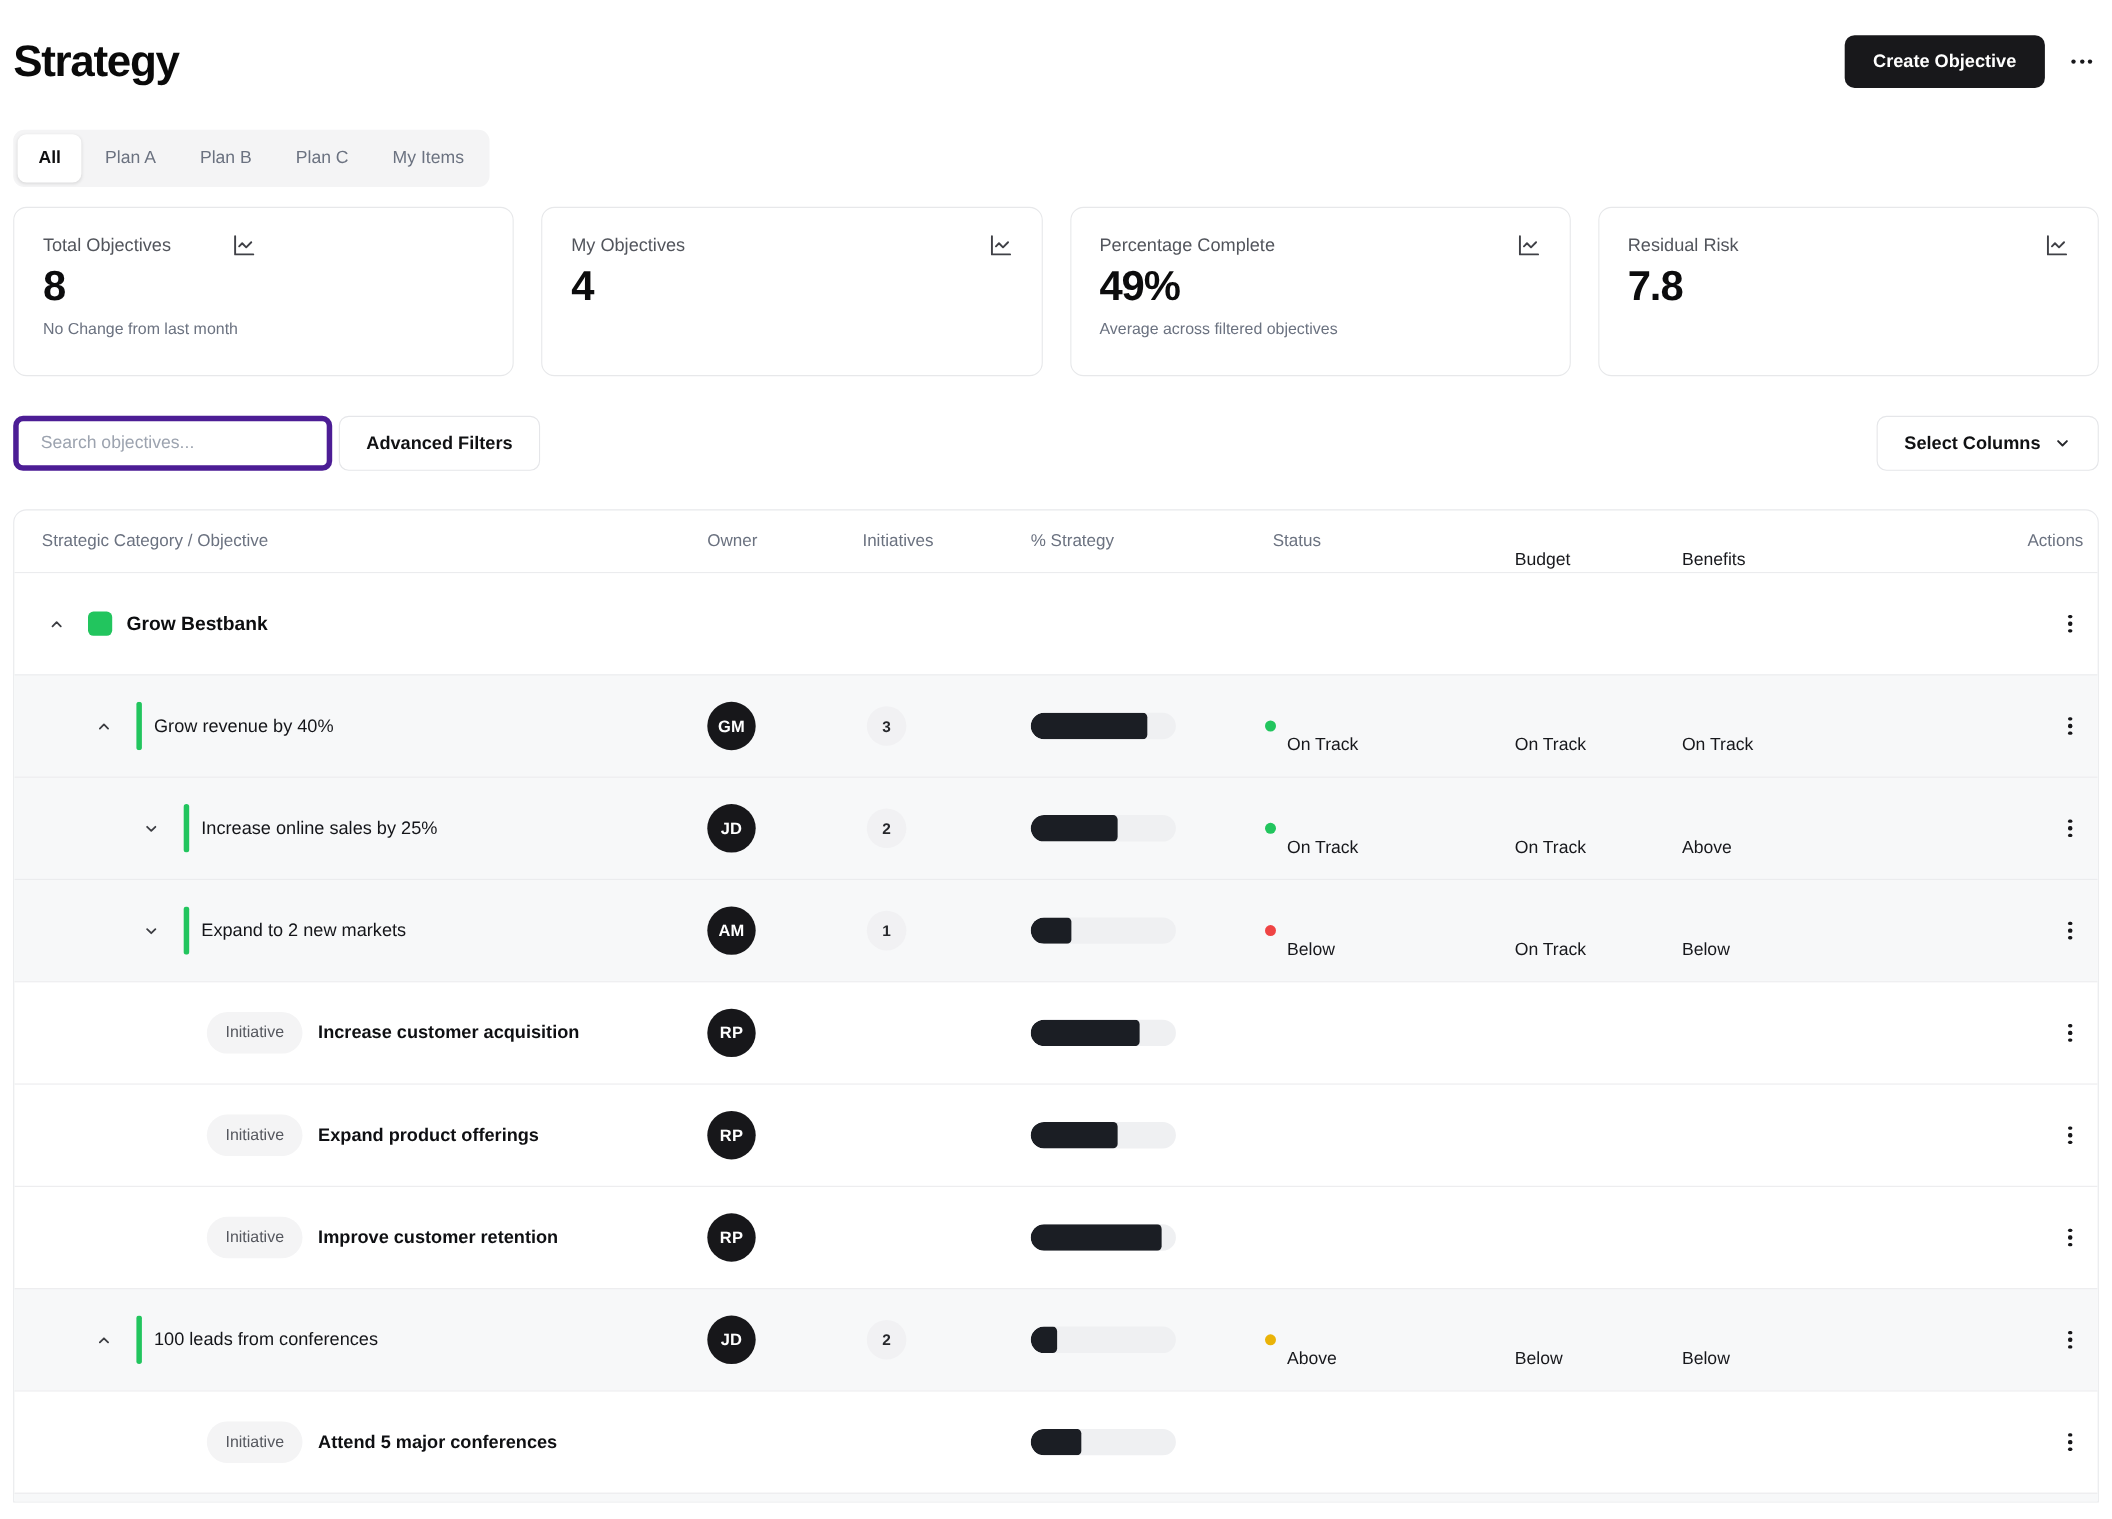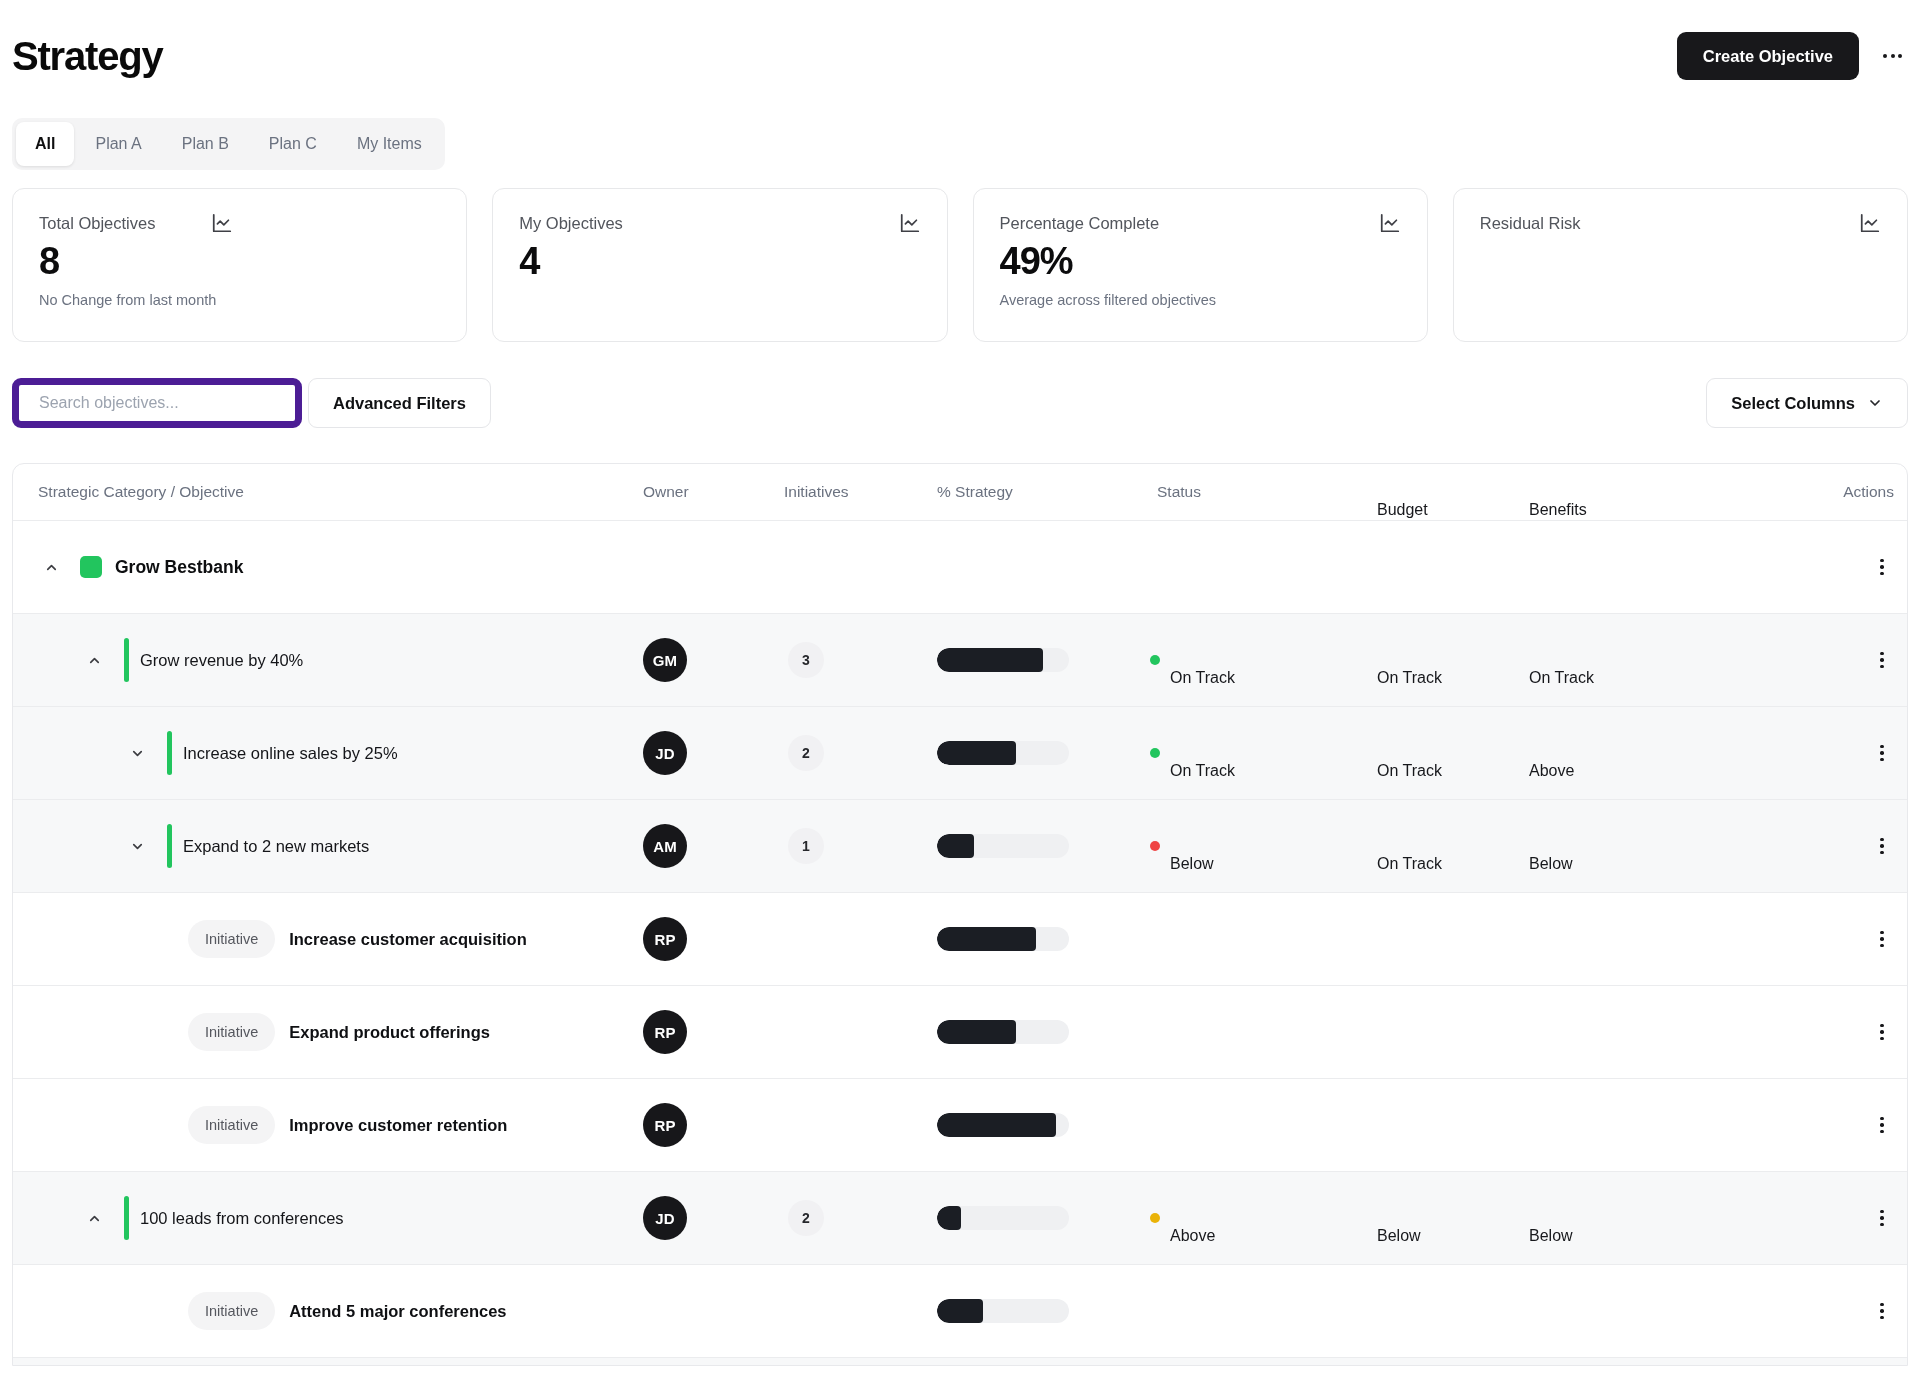--- a/index.html
+++ b/index.html
@@ -35,21 +35,21 @@
   .card-head { display:flex; align-items:center; }
   .card.icon-right .card-head { justify-content:space-between; }
   .card.icon-inline .card-head { justify-content:flex-start; gap:56px; }
   .card-label { font-size:16.5px; color:#52555c; font-weight:500; }
   .card-value { font-size:38px; font-weight:800; letter-spacing:-1px; margin-top:6px; color:#0c0c0d; }
   .card-sub { font-size:14.5px; color:#6b7280; margin-top:9px; }
   .chart-icon { width:22px; height:22px; color:#3f4046; flex:none; }
 
   
   .filter-row { display:flex; align-items:center; margin:36px 12px 0 12px; height:50px; }
-  .search-input { width:290px; height:50px; border:7px solid #4c1d95; border-radius:9px;
+  .search-input { width:290px; height:50px; border:5px solid #4c1d95; border-radius:9px;
     padding:0 20px; font-size:16px; font-family:inherit; color:#17181c; outline:none; }
   .search-input::placeholder { color:#9ca3af; }
   .btn-secondary { height:50px; border:1px solid #e5e6e9; background:#fff; border-radius:9px;
     padding:16px 24px; font-size:16.5px; font-weight:700; color:#101113; cursor:pointer;
     font-family:inherit; display:flex; align-items:center; gap:12px; margin-left:6px; }
   .flex-spacer { flex:1; }
   .btn-columns { margin-left:0; }
   .chev-down-sm { width:16px; height:16px; color:#26272b; }
 
   
@@ -180,20 +180,21 @@
     <div class="card-sub">Average across filtered objectives</div>
   </div>
       <div class="card icon-right">
     <div class="card-head">
       <span class="card-label">Residual Risk</span>
       <svg class="chart-icon" viewBox="0 0 24 24" fill="none" stroke="currentColor" stroke-width="1.9" stroke-linecap="round" stroke-linejoin="round">
         <path d="M3 3v18h18"></path>
             <path d="m19 9-5 5-4-4-3 3"></path>
       </svg>
     </div>
+    <div class="card-value">7.8</div>
 
   </div>
     </section>
 
   
   <section class="filter-row">
     <input class="search-input" type="text" placeholder="Search objectives..." style="">
     <button class="btn-secondary">Advanced Filters</button>
     <div class="flex-spacer"></div>
     <button class="btn-secondary btn-columns">

